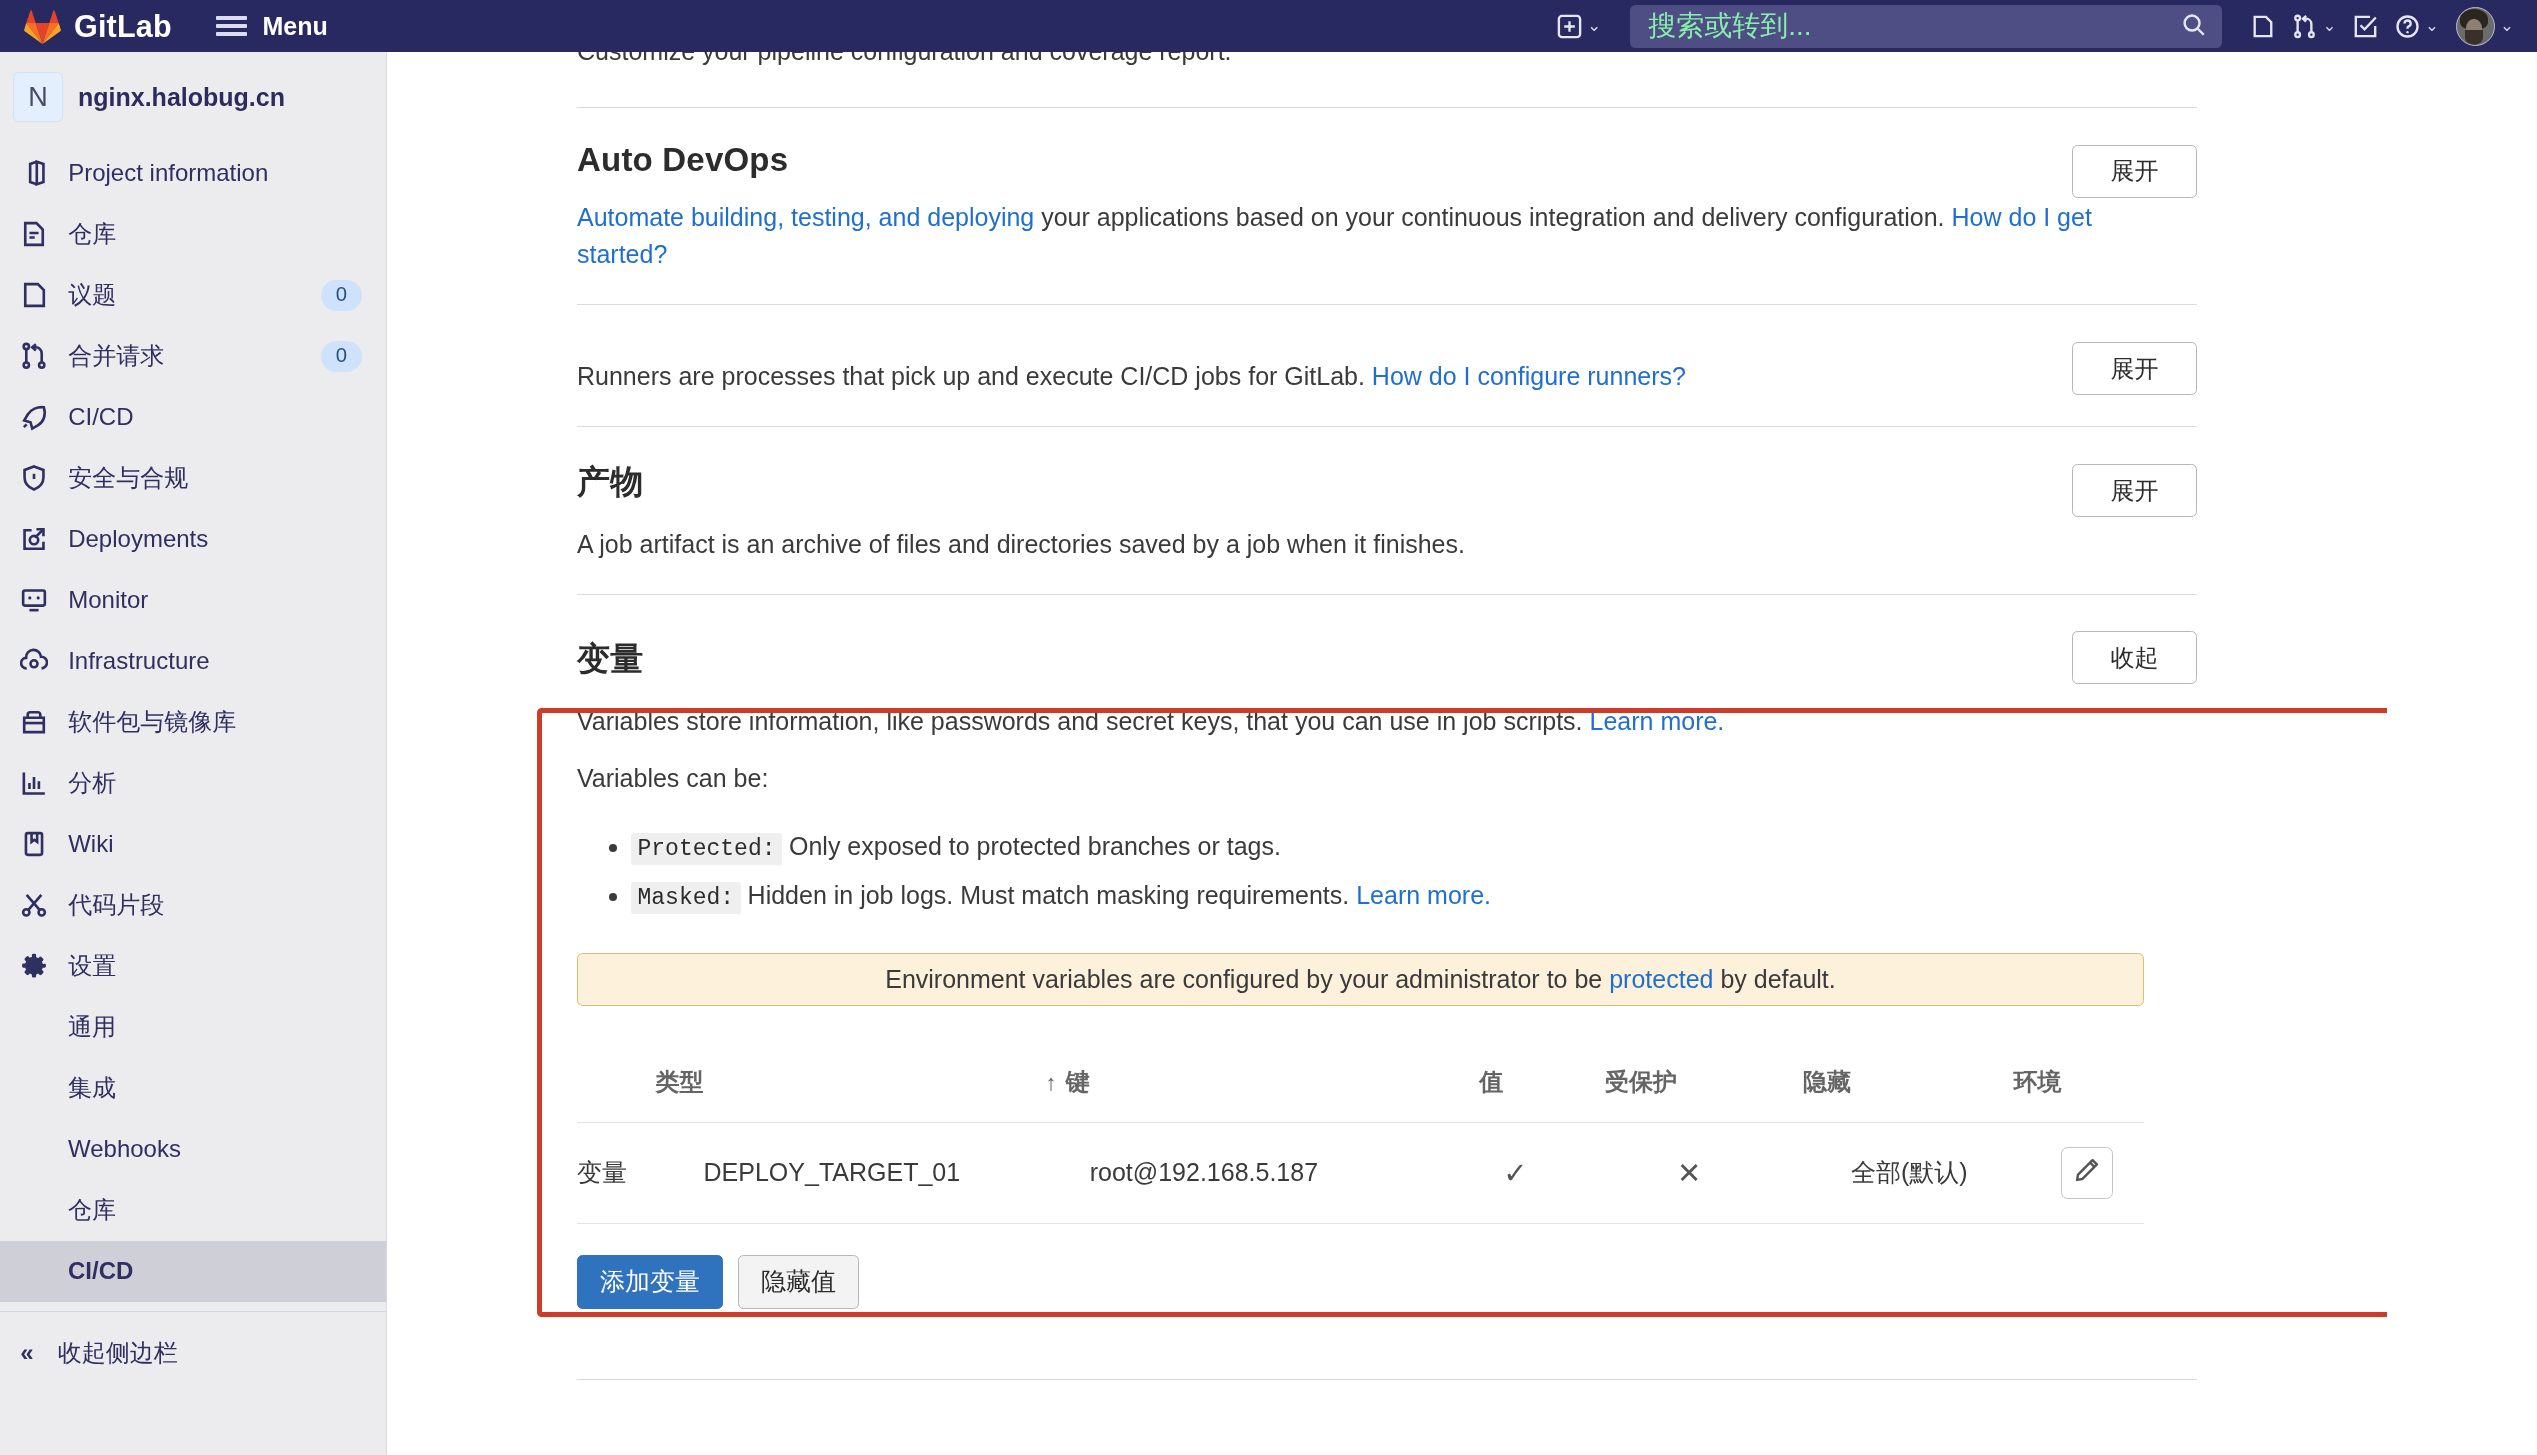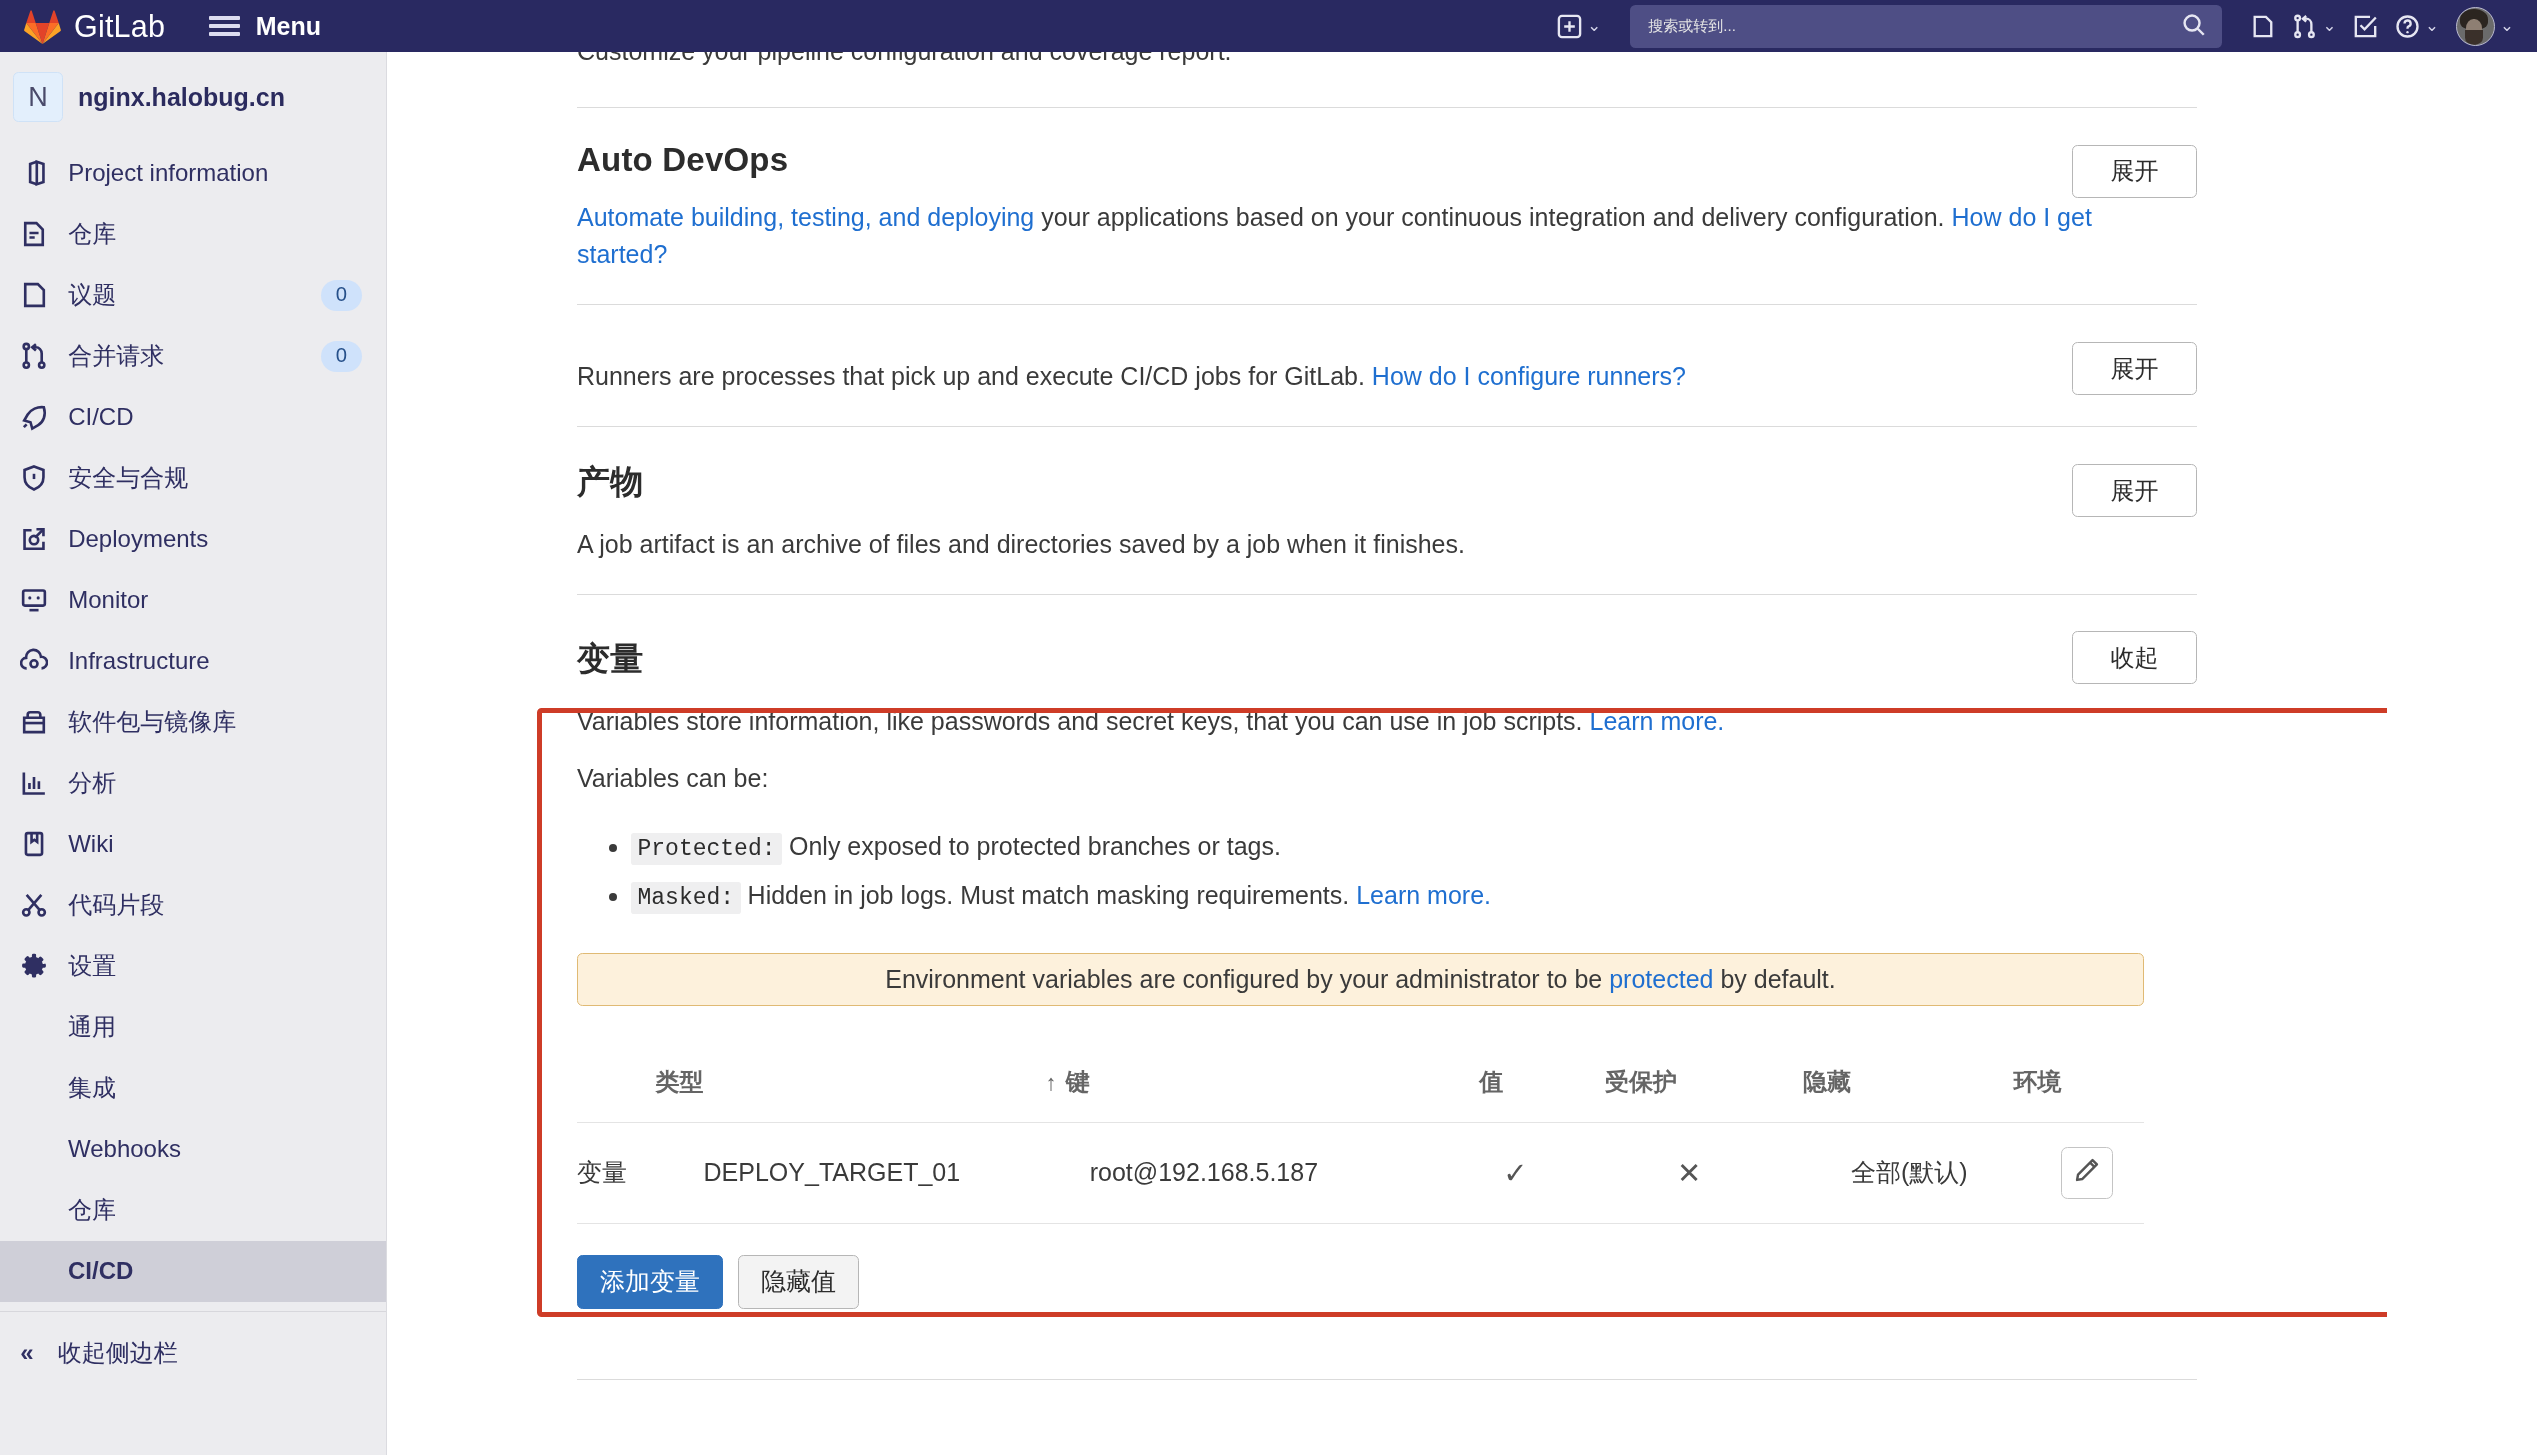--- a/index.html
+++ b/index.html
@@ -10,38 +10,38 @@
   }
 
   
   #topbar {
     position: absolute; top: 0; left: 0; width: 2538px; height: 52px;
     background: #292961; display: flex; align-items: center; z-index: 40;
   }
   .brand { display: flex; align-items: center; margin-left: 24px; }
   .brand-logo { width: 37px; height: 35px; }
   .brand-name {
-    color: #fff; font-size: 30.5px; font-weight: 400; margin-left: 13px; letter-spacing: 0.2px;
+    color: #fff; font-size: 30.5px; font-weight: 700; margin-left: 13px; letter-spacing: 0.2px;
   }
   .menu-wrap { display: flex; align-items: center; margin-left: 44px; cursor: pointer; }
   .hamburger { display: flex; flex-direction: column; justify-content: space-between; width: 31px; height: 20.3px; }
   .hamburger i { display: block; height: 3.7px; background: #dcdcf0; border-radius: 0.9px; }
   .menu-label { color: #fff; font-size: 25px; font-weight: 700; margin-left: 15.7px; }
 
   .top-right { position: absolute; right: 0; top: 0; height: 52px; display: flex; align-items: center; }
   .hdr-btn {
     display: flex; align-items: center; height: 52px; padding: 0 8.3px; cursor: pointer; color: #e6e6f2;
   }
   .hdr-btn svg { display: block; }
   .caret { margin-left: 5.5px; font-size: 16.6px; line-height: 1; color: #d3d3e8; }
   #searchbox {
     width: 592px; height: 43px; background: #4e4e85; border-radius: 5.5px;
     display: flex; align-items: center; padding: 0 15px 0 18.5px; margin: 0 20.3px; cursor: text;
   }
-  #searchbox .ph { color: #e5e5e5; font-size: 15px; flex: 1; }
+  #searchbox .ph { color: #86efac; font-size: 28px; flex: 1; }
   .avatar {
     width: 39px; height: 39px; border-radius: 50%; overflow: hidden;
     background: #6b6b6b; border: 1.8px solid #b9b9d0; position: relative;
   }
   .avatar .hair { position:absolute; left:3.7px; top:1.8px; width:28px; height:20.3px; background:#2b2520; border-radius:50% 50% 40% 40%; }
   .avatar .face { position:absolute; left:9.2px; top:11px; width:16.6px; height:20.3px; background:#8e7f73; border-radius:45%; }
   .avatar .beard { position:absolute; left:8.3px; top:22px; width:18.5px; height:15px; background:#3a302a; border-radius:0 0 50% 50%; }
 
   
   #sidebar {

